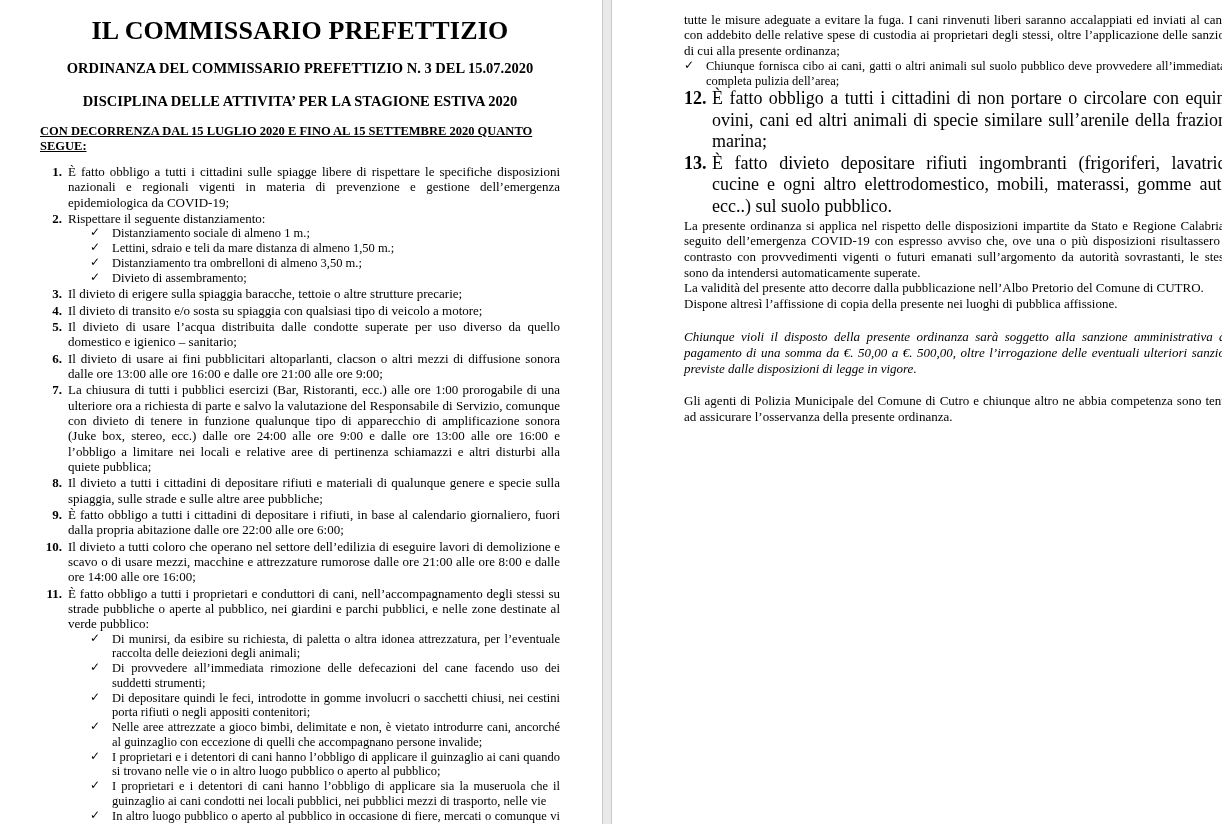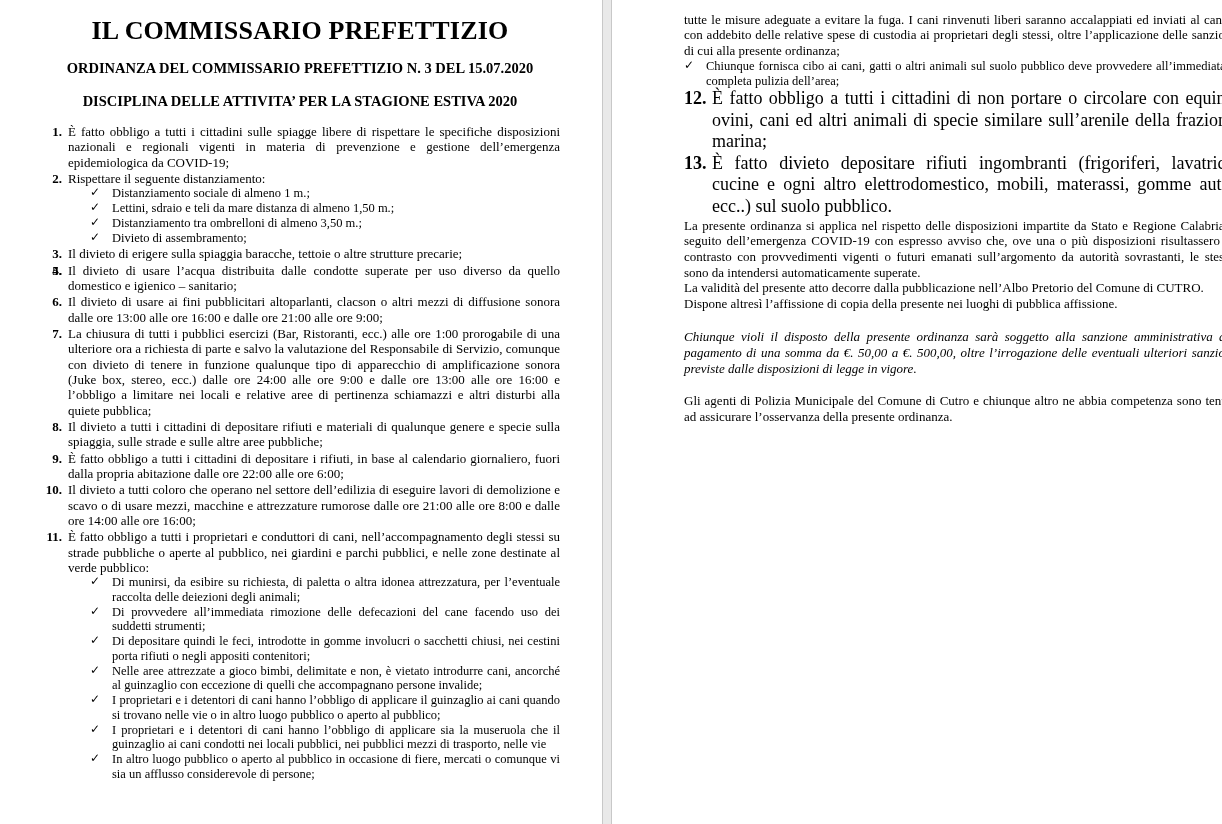--- a/index.html
+++ b/index.html
@@ -160,20 +160,21 @@
 <body>
 
 <div class="page">
 
   <div class="divider"></div>
 
   <div class="col col-left">
     <h1 class="doc-title">IL COMMISSARIO PREFETTIZIO</h1>
     <h2 class="doc-sub">ORDINANZA DEL COMMISSARIO PREFETTIZIO N. 3 DEL 15.07.2020</h2>
     <h3 class="doc-sub2">DISCIPLINA DELLE ATTIVITA’ PER LA STAGIONE ESTIVA 2020</h3>
+    <div class="decorrenza">CON DECORRENZA DAL 15 LUGLIO 2020 E FINO AL 15 SETTEMBRE 2020 QUANTO SEGUE:</div>
 
     <ol class="main-list">
 
       <li>
         <span class="num">1.</span>
         <span>È fatto obbligo a tutti i cittadini sulle spiagge libere di rispettare le specifiche disposizioni nazionali e regionali vigenti in materia di prevenzione e gestione dell’emergenza epidemiologica da COVID-19;</span>
       </li>
 
       <li>
         <span class="num">2.</span>
@@ -198,20 +199,21 @@
         </ul>
       </li>
 
       <li>
         <span class="num">3.</span>
         <span>Il divieto di erigere sulla spiaggia baracche, tettoie o altre strutture precarie;</span>
       </li>
 
       <li>
         <span class="num">4.</span>
+        <span>Il divieto di transito e/o sosta su spiaggia con qualsiasi tipo di veicolo a motore;</span>
       </li>
 
       <li>
         <span class="num">5.</span>
         <span>Il divieto di usare l’acqua distribuita dalle condotte superate per uso diverso da quello domestico e igienico – sanitario;</span>
       </li>
 
       <li>
         <span class="num">6.</span>
         <span>Il divieto di usare ai fini pubblicitari altoparlanti, clacson o altri mezzi di diffusione sonora dalle ore 13:00 alle ore 16:00 e dalle ore 21:00 alle ore 9:00;</span>

